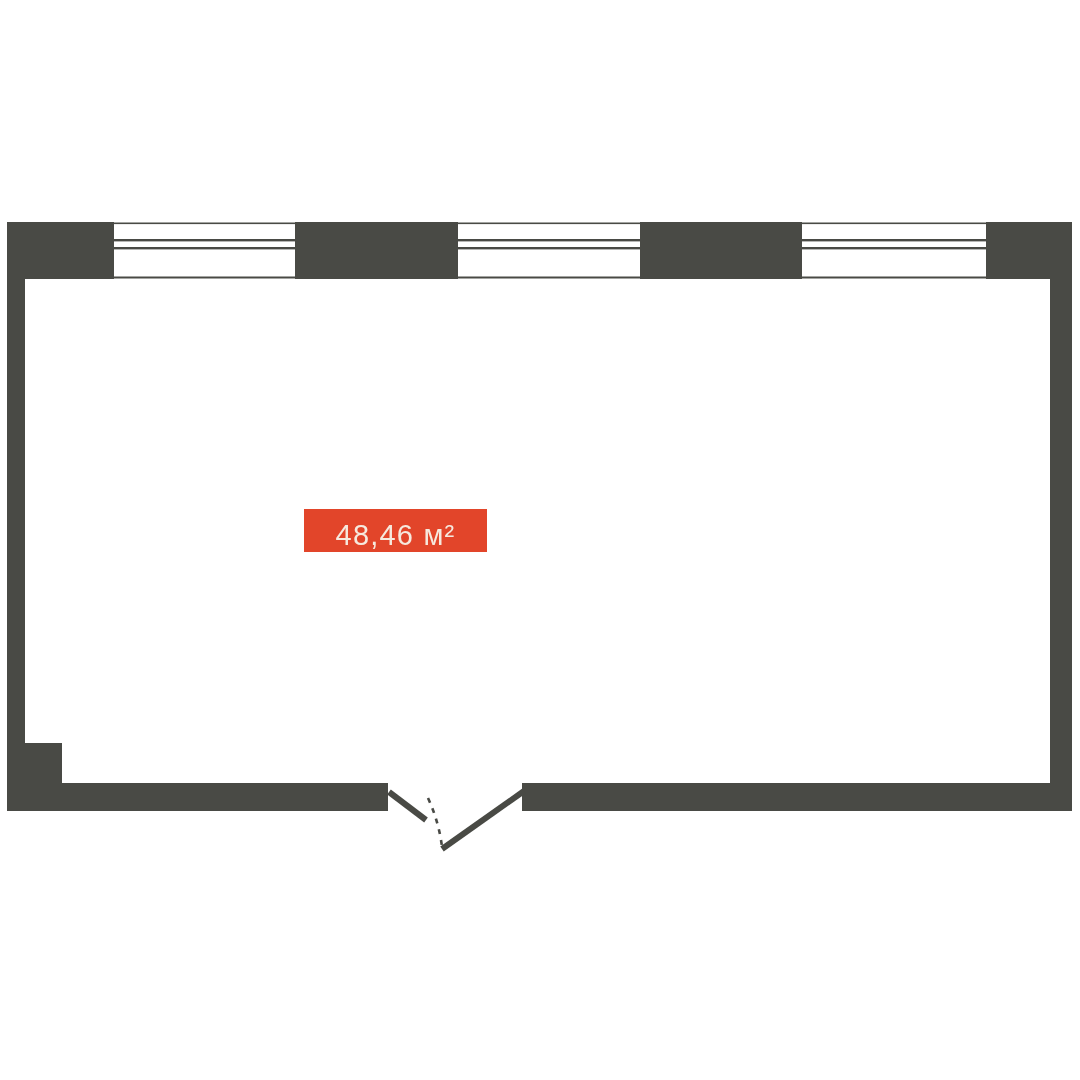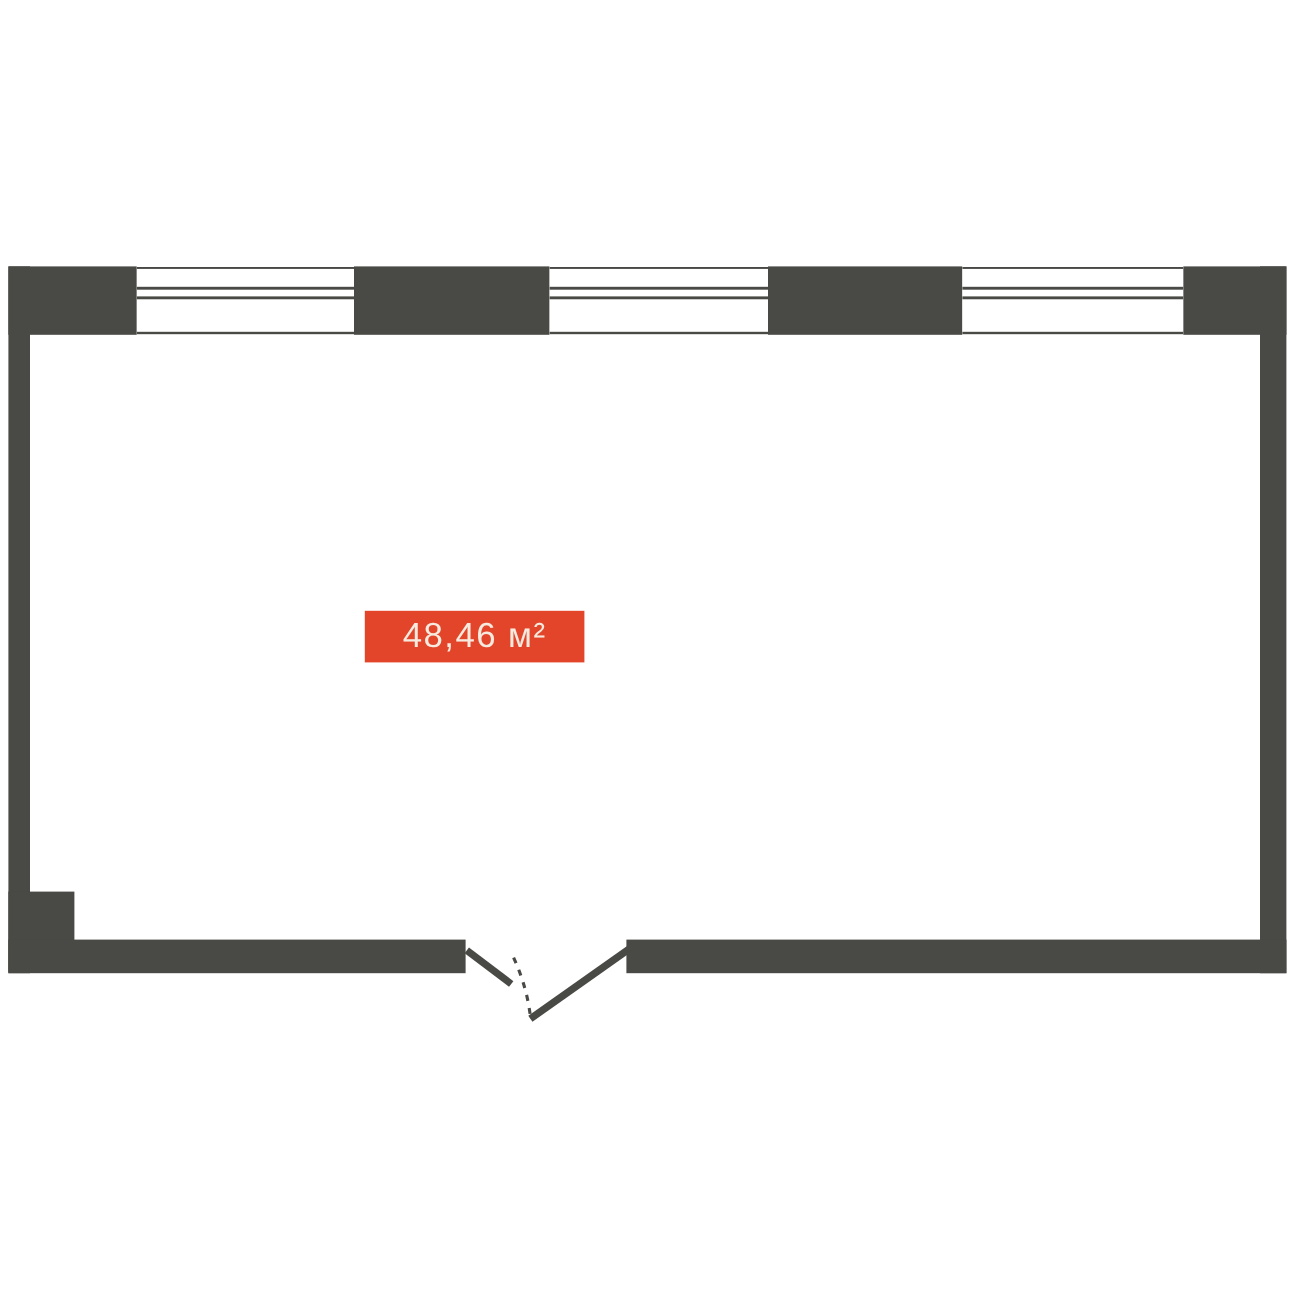--- a/index.html
+++ b/index.html
@@ -46,21 +46,21 @@
   }
   .area-label {
     position: absolute;
     left: 304px;
     top: 509px;
     width: 183px;
     height: 43px;
     background: var(--color-label-bg, #e2452a);
     color: var(--color-label-text, #f6e9de);
     display: flex;
-    align-items: center;
+    align-items: flex-end;
     justify-content: center;
     font-size: 29px;
     font-weight: 500;
     letter-spacing: 1.2px;
     white-space: nowrap;
     user-select: none;
   }
 </style>
 </head>
 <body>

